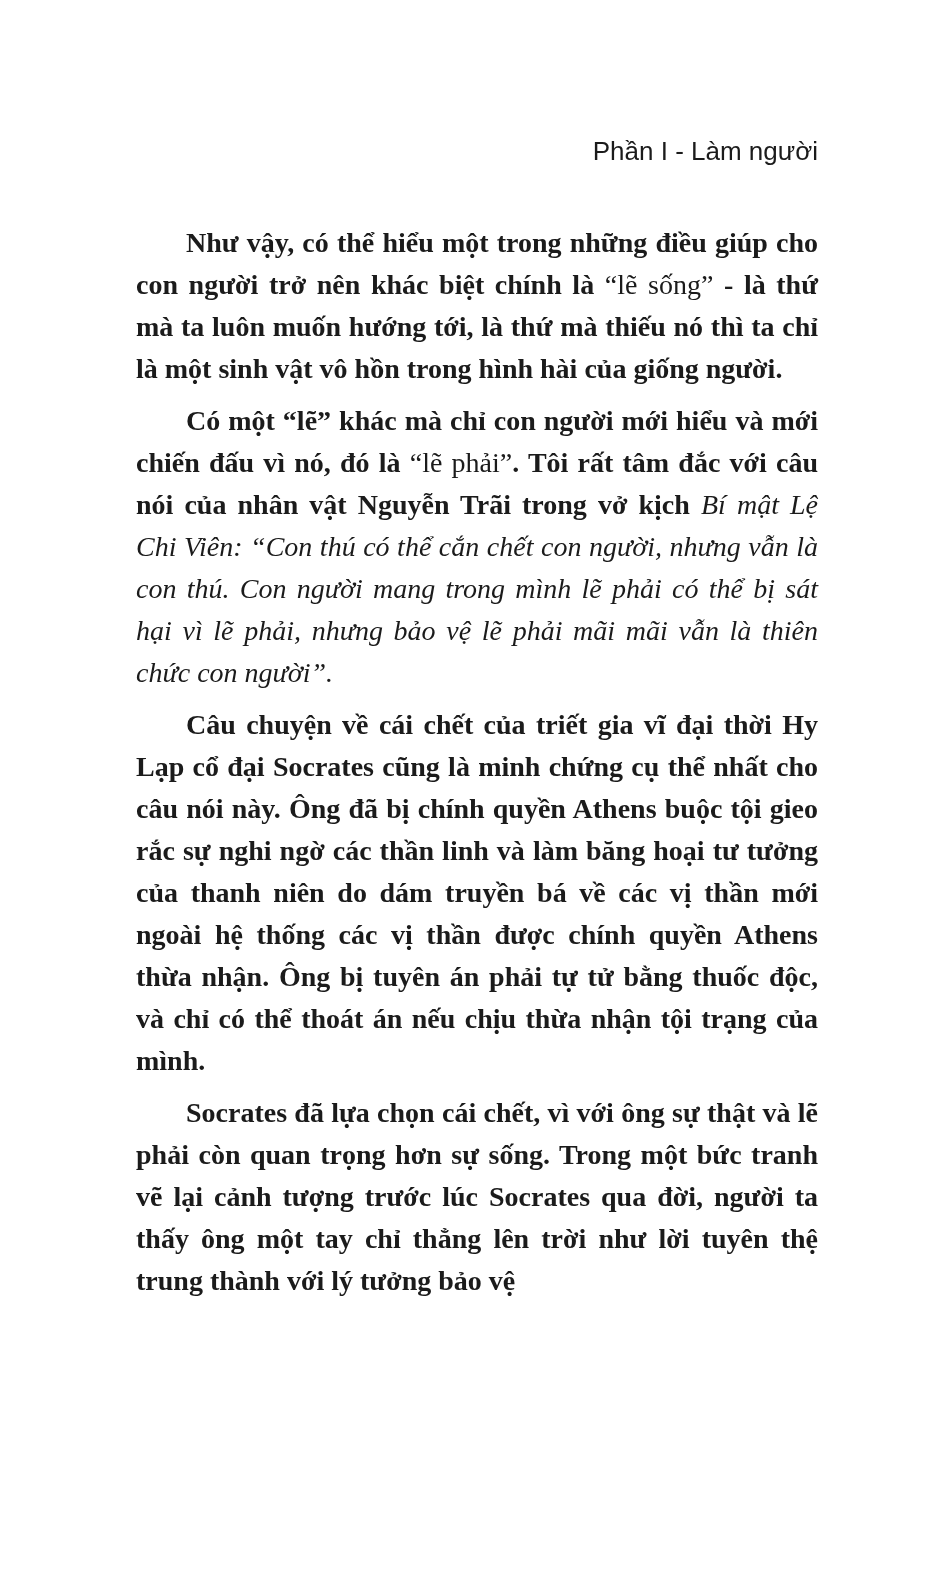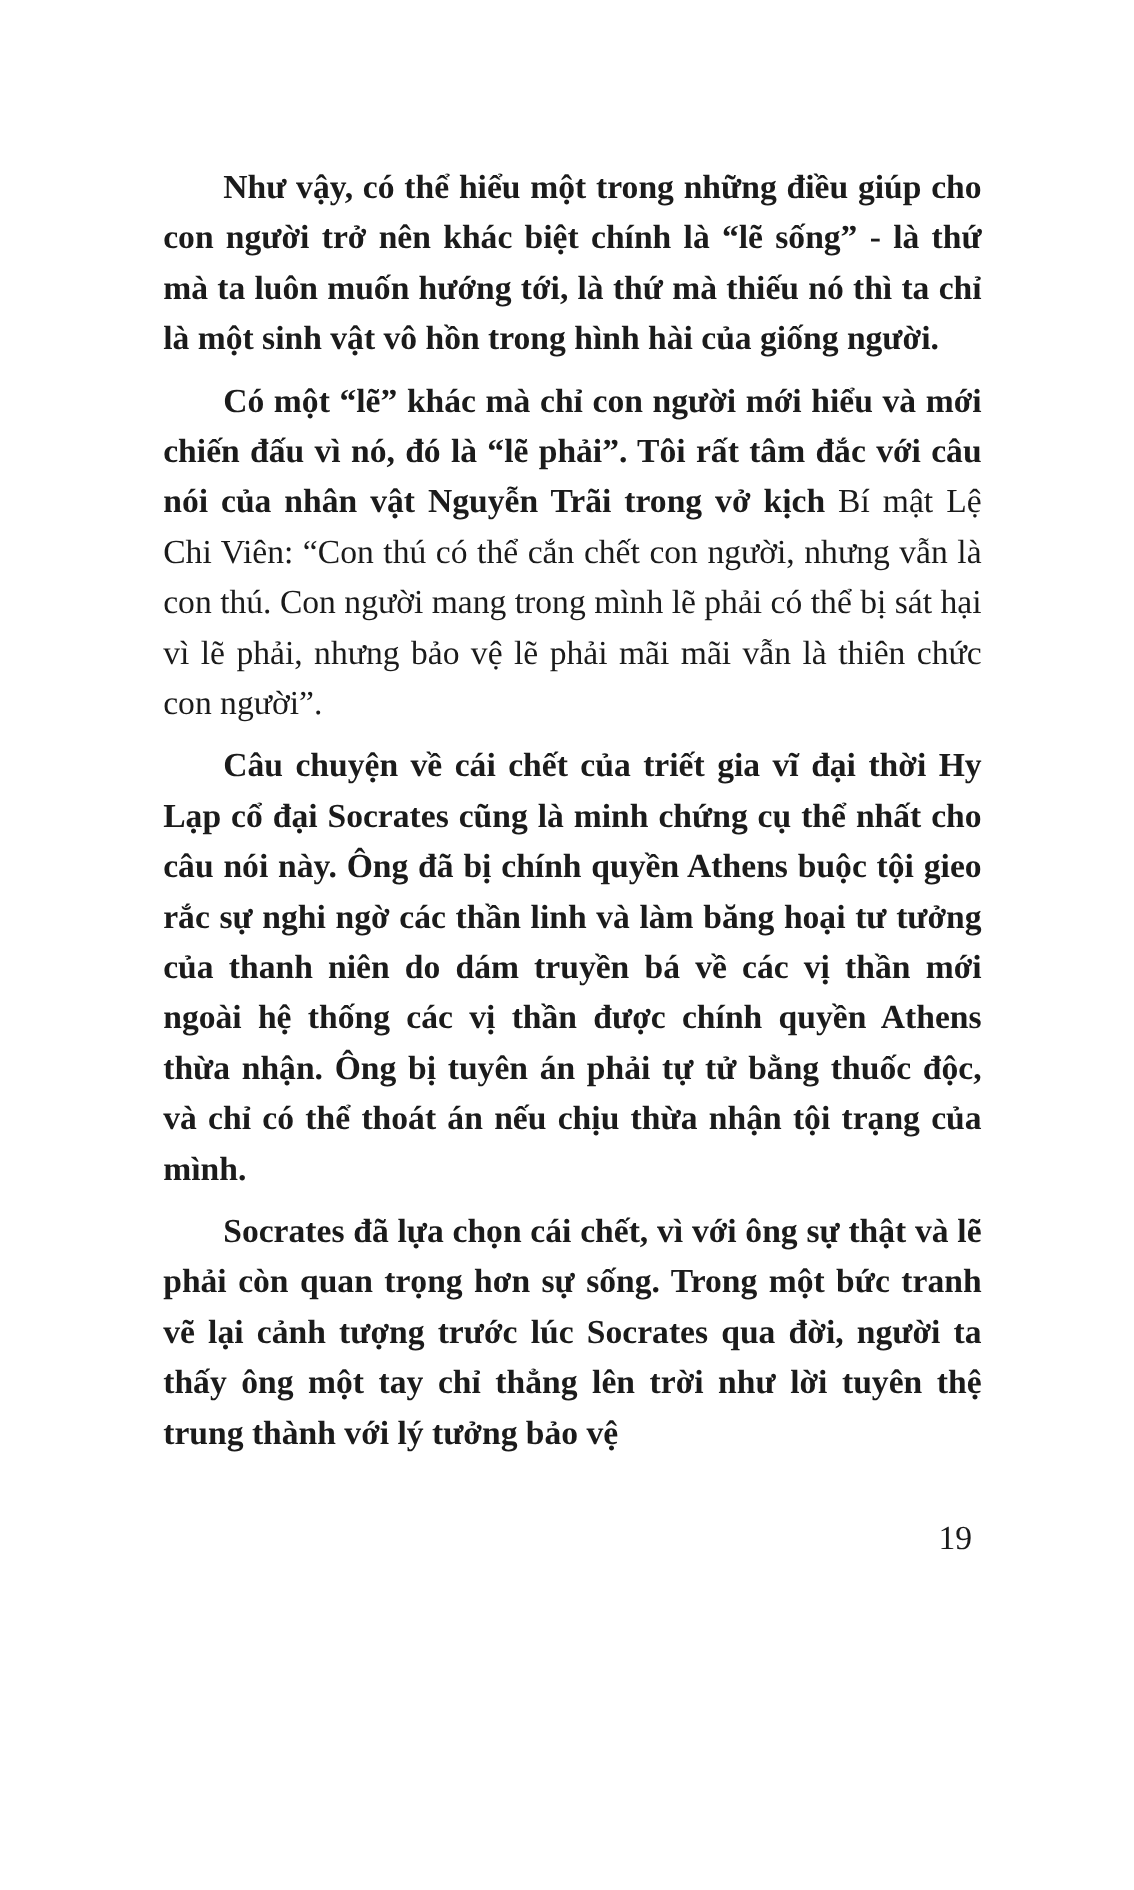--- a/index.html
+++ b/index.html
@@ -29,37 +29,37 @@
   .body-text {
     font-size: 28px;
     line-height: 42px;
     text-align: justify;
   }
   .body-text p.para {
     margin: 0 0 10px 0;
     text-indent: 50px;
   }
   .seg-normal { font-weight: bold; font-style: normal; }
-  .seg-bold   { font-weight: bold;   font-style: normal; }
-  .seg-italic { font-weight: normal; }
+  .seg-bold   { font-weight: normal;   font-style: normal; }
+  .seg-italic { font-weight: normal; font-style: italic; }
   .page-number {
     margin-top: 50px;
     text-align: right;
     font-size: 28px;
     line-height: 34px;
     padding-right: 8px;
     color: #1b1b1b;
   }
 </style>
 </head>
 <body>
 
 <div class="page">
+  <div class="running-header">Phần I - Làm người</div>
 
   <div class="body-text" id="paragraphs">
       <p class="para"><span class="seg-normal">Như vậy, có thể hiểu một trong những điều giúp cho con người trở nên khác biệt chính là </span><span class="seg-bold">“lẽ sống”</span><span class="seg-normal"> - là thứ mà ta luôn muốn hướng tới, là thứ mà thiếu nó thì ta chỉ là một sinh vật vô hồn trong hình hài của giống người.</span></p>
       <p class="para"><span class="seg-normal">Có một “lẽ” khác mà chỉ con người mới hiểu và mới chiến đấu vì nó, đó là </span><span class="seg-bold">“lẽ phải”</span><span class="seg-normal">. Tôi rất tâm đắc với câu nói của nhân vật Nguyễn Trãi trong vở kịch </span><span class="seg-italic">Bí mật Lệ Chi Viên: “Con thú có thể cắn chết con người, nhưng vẫn là con thú. Con người mang trong mình lẽ phải có thể bị sát hại vì lẽ phải, nhưng bảo vệ lẽ phải mãi mãi vẫn là thiên chức con người”.</span></p>
       <p class="para"><span class="seg-normal">Câu chuyện về cái chết của triết gia vĩ đại thời Hy Lạp cổ đại Socrates cũng là minh chứng cụ thể nhất cho câu nói này. Ông đã bị chính quyền Athens buộc tội gieo rắc sự nghi ngờ các thần linh và làm băng hoại tư tưởng của thanh niên do dám truyền bá về các vị thần mới ngoài hệ thống các vị thần được chính quyền Athens thừa nhận. Ông bị tuyên án phải tự tử bằng thuốc độc, và chỉ có thể thoát án nếu chịu thừa nhận tội trạng của mình.</span></p>
       <p class="para"><span class="seg-normal">Socrates đã lựa chọn cái chết, vì với ông sự thật và lẽ phải còn quan trọng hơn sự sống. Trong một bức tranh vẽ lại cảnh tượng trước lúc Socrates qua đời, người ta thấy ông một tay chỉ thẳng lên trời như lời tuyên thệ trung thành với lý tưởng bảo vệ</span></p>
     </div>
 
-  <div class="page-number">19</div>
 </div>
 
 </body></html>

